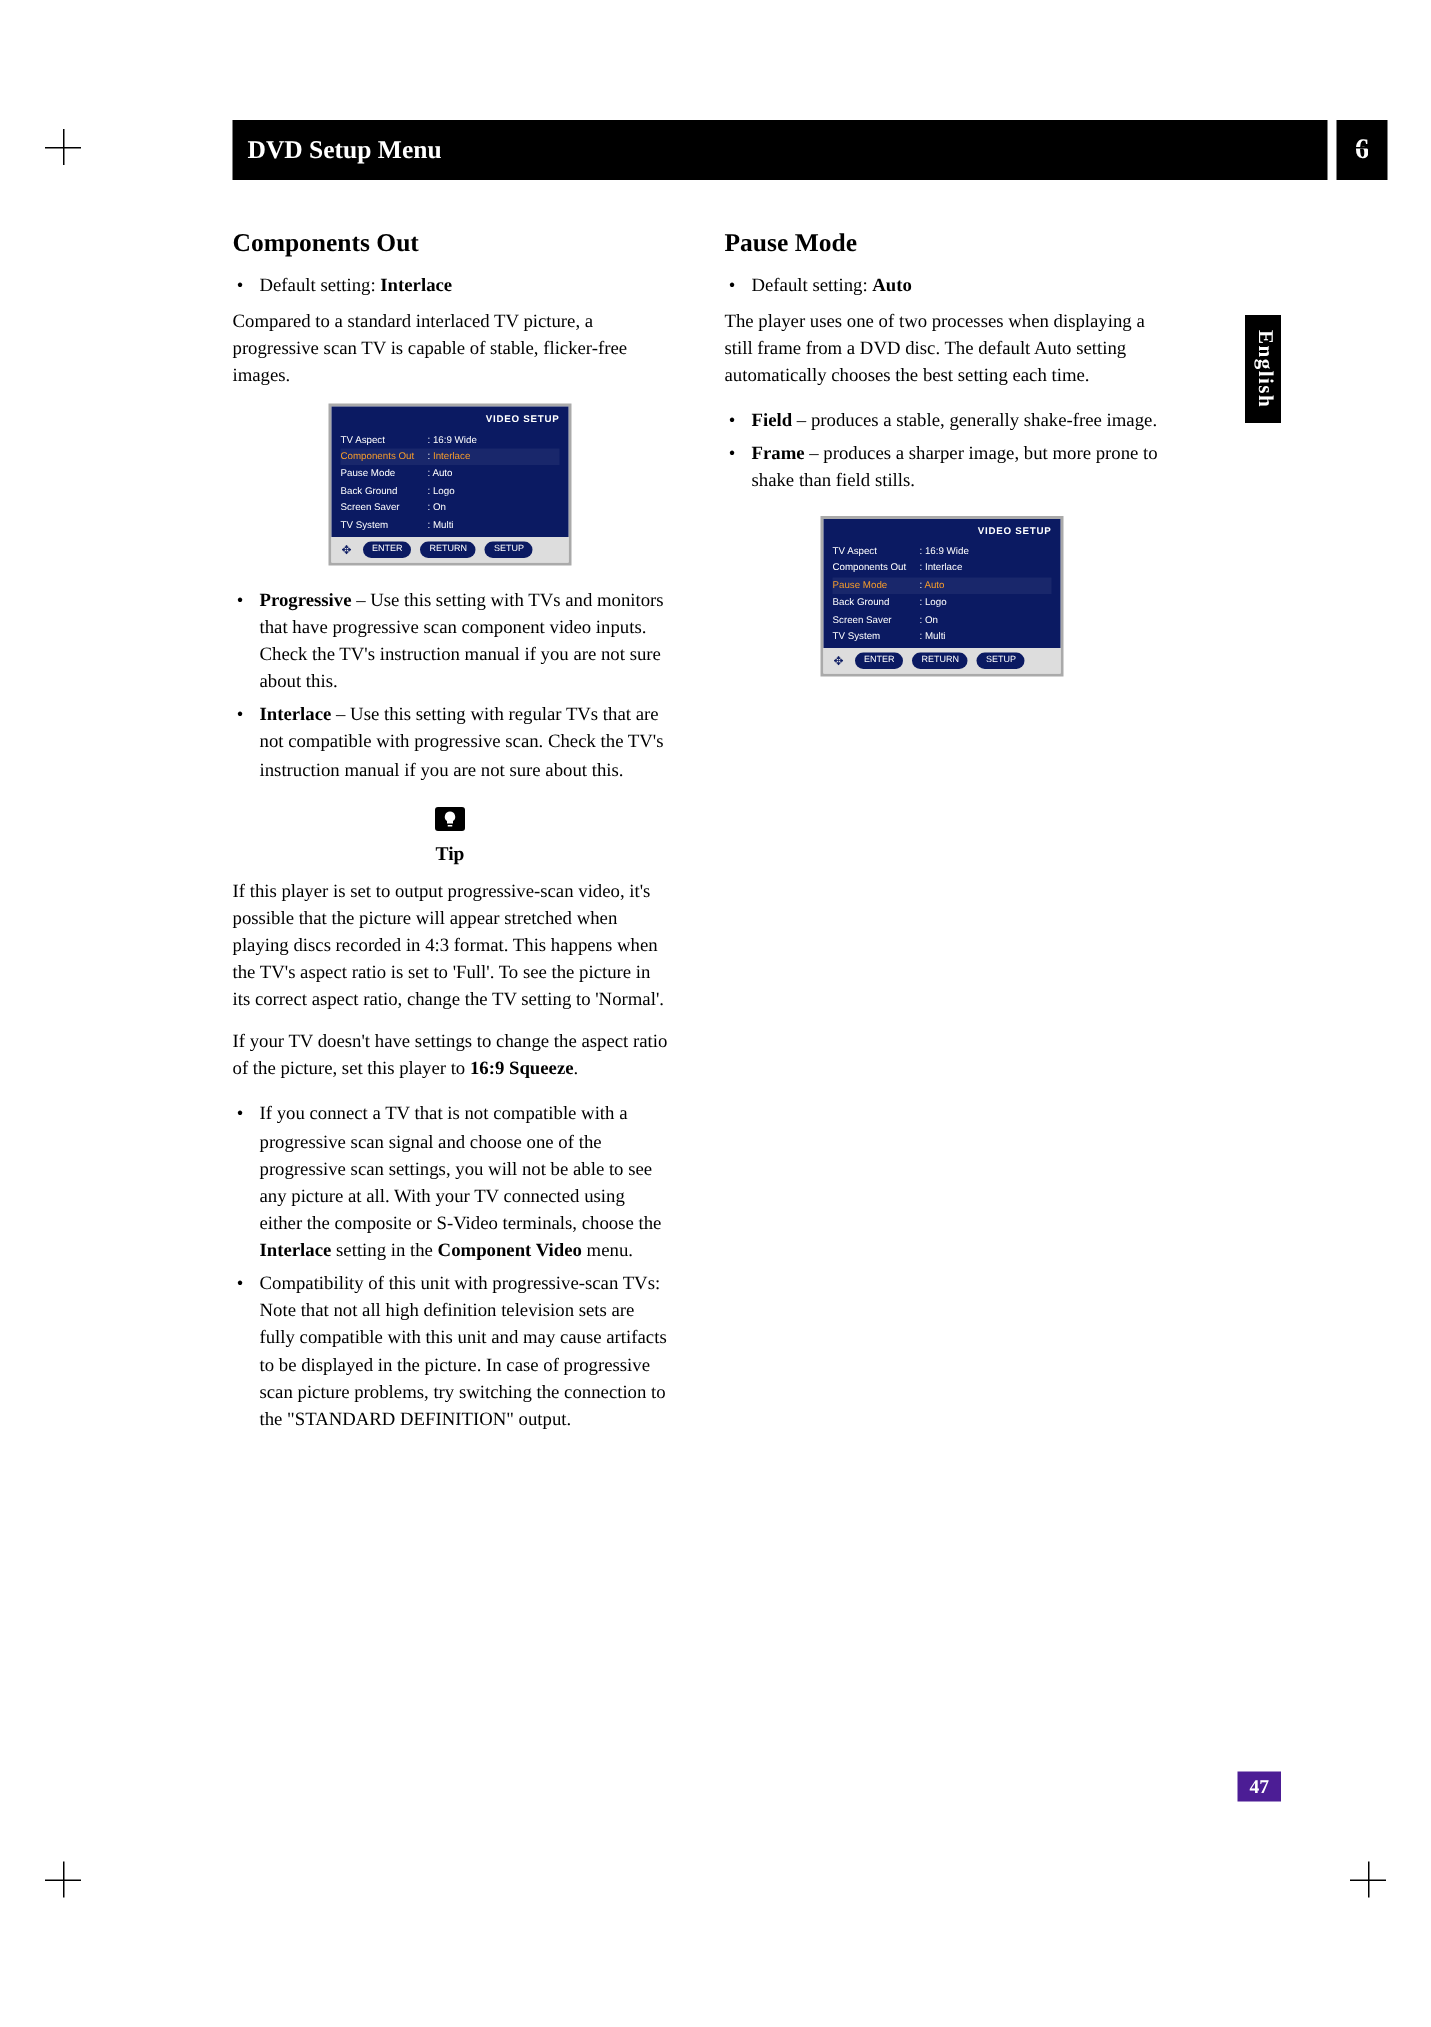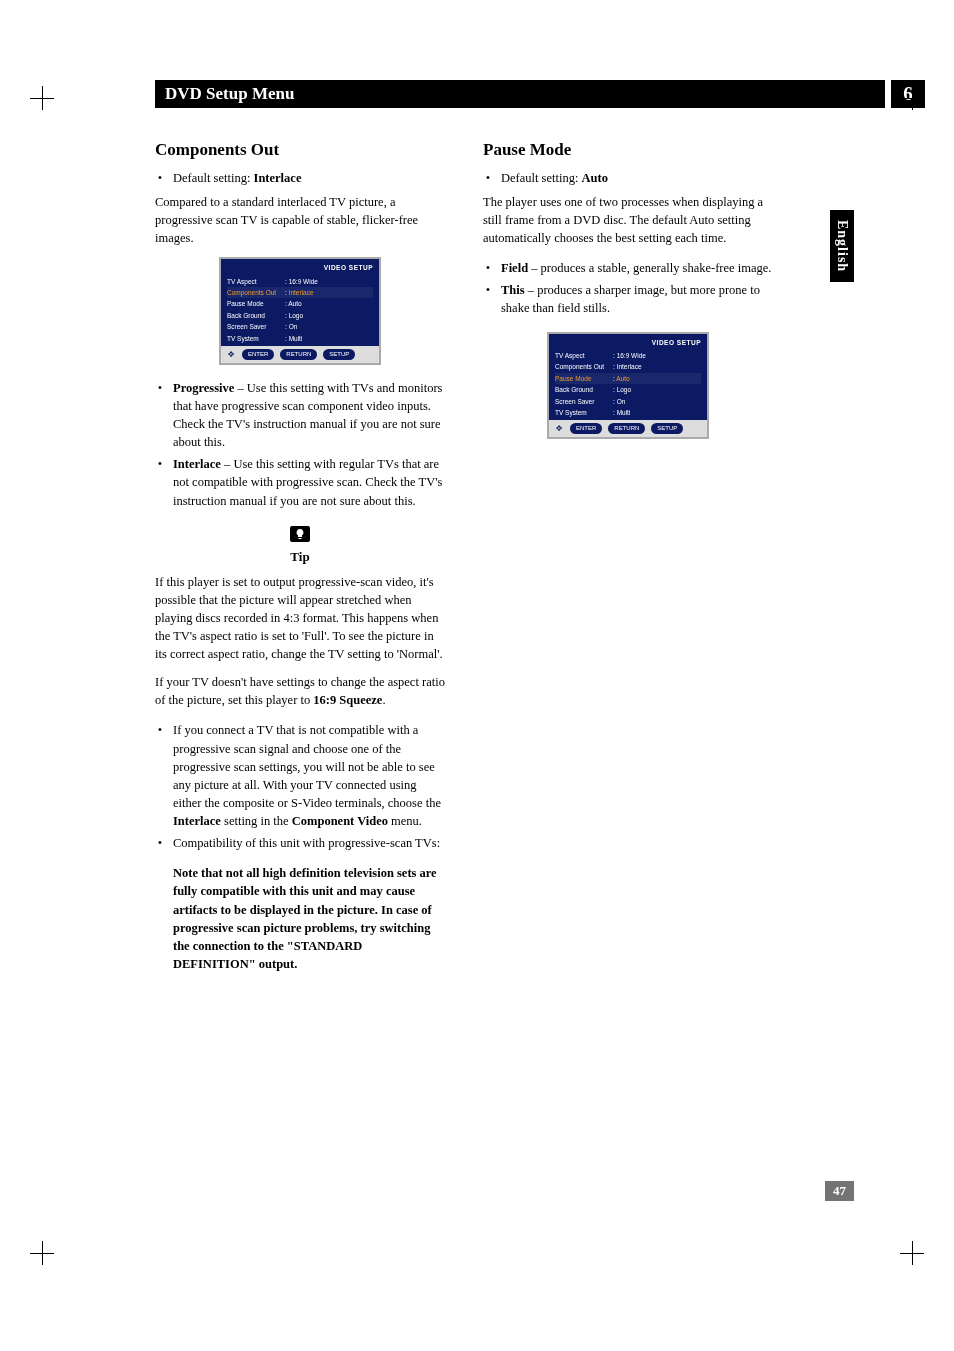--- a/index.html
+++ b/index.html
@@ -29,21 +29,21 @@
 
   .page {
     width: 770px;
     margin-left: 155px;
   }
 
   
   .header-bar {
     display: flex;
     align-items: stretch;
-    height: 28px;
+    height: 40px;
     margin-bottom: 24px;
   }
   .header-title {
     background: #000;
     color: #fff;
     font-family: Georgia, serif;
     font-size: 17px;
     font-weight: bold;
     padding: 4px 10px;
     flex: 1;
@@ -87,21 +87,21 @@
   }
   .bullet-line .dot { width: 10px; flex-shrink: 0; text-align: center; }
   .bullet-line .txt { flex: 1; }
 
   p.para { margin: 2px 0 10px 0; font-family: Liberation Serif, serif; }
 
   ul.bullets { list-style: none; padding: 0; margin: 0 0 12px 0; }
   ul.bullets > li { display: flex; gap: 8px; padding: 2px 0; }
   ul.bullets > li .dot { width: 10px; flex-shrink:0; text-align:center; }
   ul.bullets > li .txt { flex:1; }
-  ul.bullets > li .txt .sub { display:block; margin-top:12px;font-weight:bold; }
+  ul.bullets > li .txt .sub { display:block; margin-top:0; }
 
   .callout {
     display: flex;
     align-items: center;
     gap: 6px;
     margin: 14px 0 6px 0;
     font-weight: bold;
     font-size: 13px;
     flex-direction: column;
   }
@@ -164,21 +164,21 @@
     font-family: Georgia, serif;
     font-weight: bold;
     font-size: 14px;
     padding: 10px 4px;
     letter-spacing:1px;
   }
   .page-num {
     position: absolute;
     right: 100px;
     bottom: 150px;
-    background:#737373;
+    background:#4c1d95;
     color:#fff;
     font-size: 13px;
     font-weight: bold;
     padding: 2px 8px;
   }
 
   b { font-weight: bold; }
 </style>
 </head>
 <body>
@@ -296,21 +296,21 @@
 
       <p class="para">The player uses one of two processes when displaying a still frame from a DVD disc. The default Auto setting automatically chooses the best setting each time.</p>
 
       <ul class="bullets" id="right-options">
           <li>
             <span class="dot">•</span>
             <span class="txt"><b>Field</b> – produces a stable, generally shake-free image.</span>
           </li>
           <li>
             <span class="dot">•</span>
-            <span class="txt"><b>This</b> – produces a sharper image, but more prone to shake than field stills.</span>
+            <span class="txt"><b>Frame</b> – produces a sharper image, but more prone to shake than field stills.</span>
           </li>
         </ul>
 
       <div class="osd">
         <div class="osd-body">
           <div class="hdr">VIDEO SETUP</div>
           <div id="osd2-rows">
               <div class="row">
                 <span class="k">TV Aspect</span>
                 <span class="v">16:9 Wide</span>

